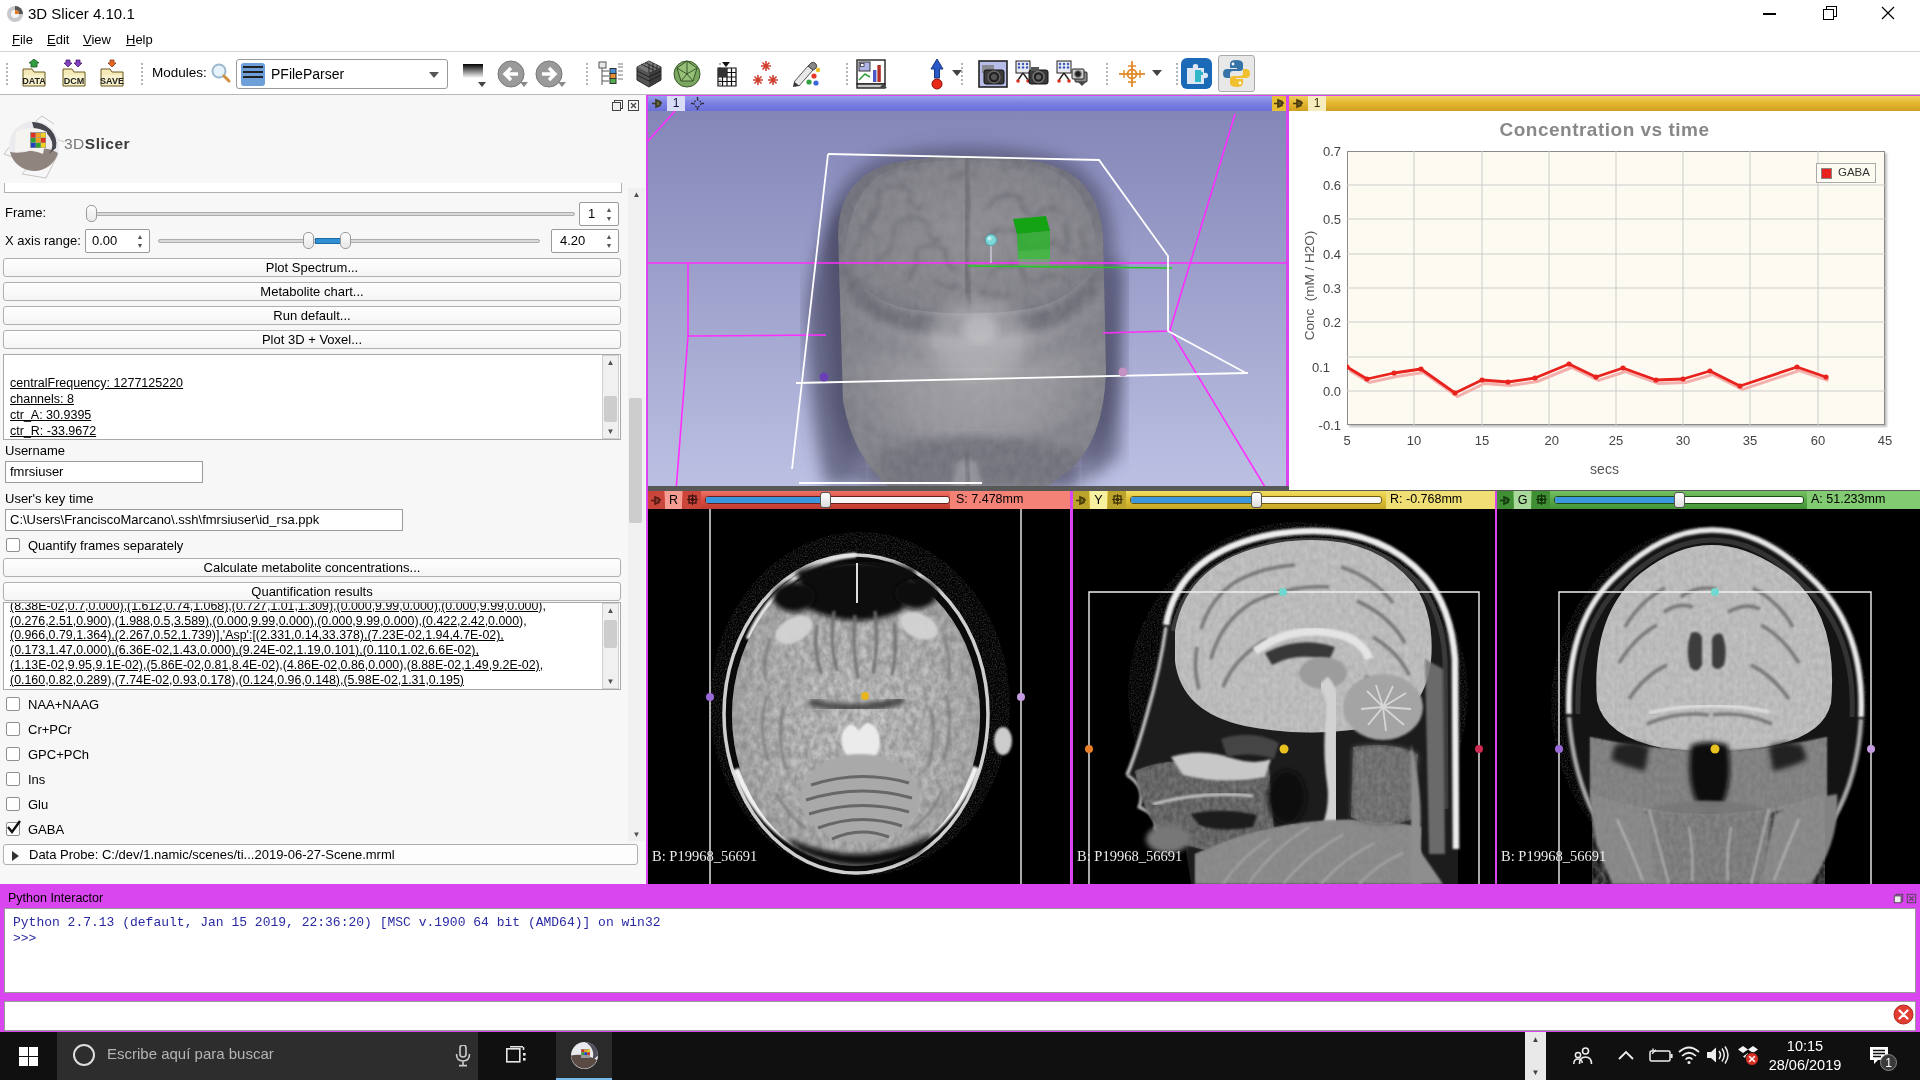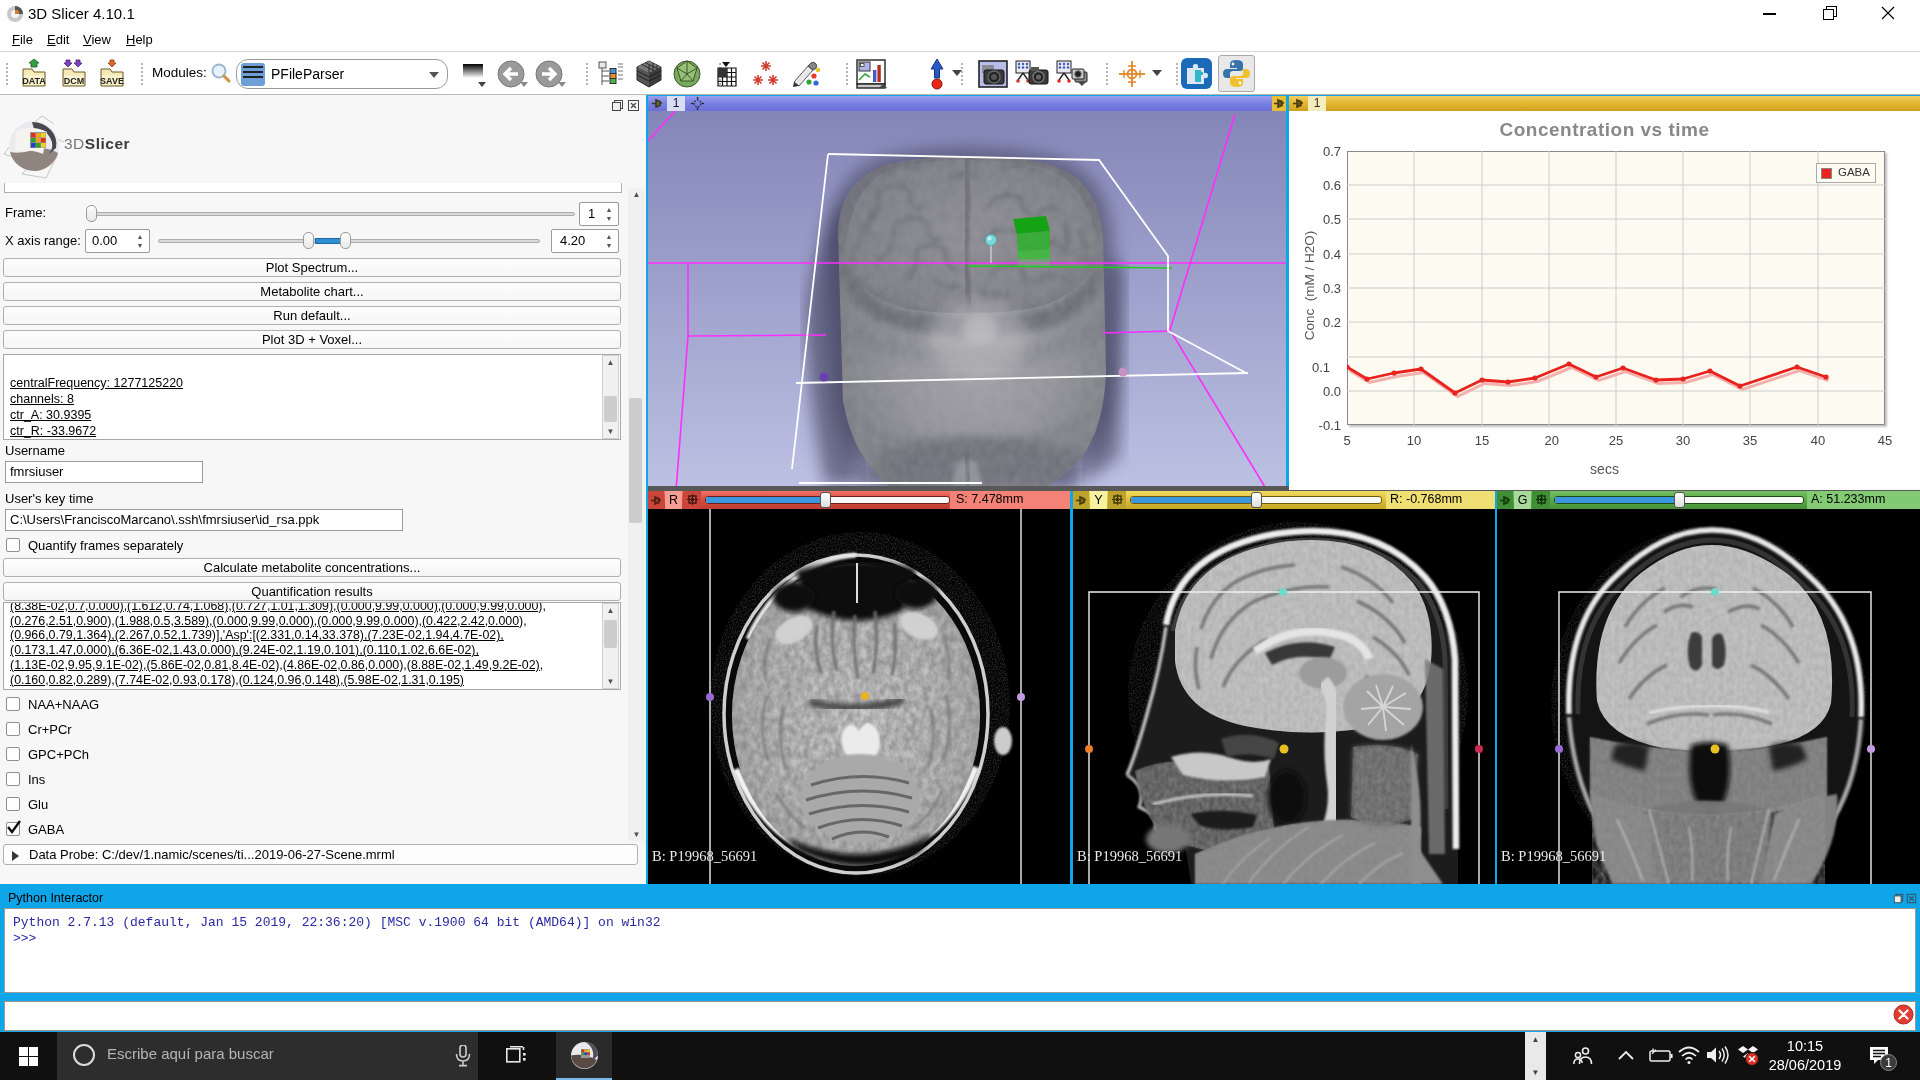--- a/index.html
+++ b/index.html
@@ -1,17 +1,17 @@
 <!DOCTYPE html>
 <html><head>
 <meta charset="utf-8">
 <style>
 * { margin:0; padding:0; box-sizing:border-box; }
 html,body { width:1920px; height:1080px; overflow:hidden; font-family:"Liberation Sans",sans-serif; }
-#app { position:absolute; left:0; top:0; width:1920px; height:1080px; background:#0ea5e9;padding-left:24px; }
+#app { position:absolute; left:0; top:0; width:1920px; height:1080px; background:#d946ef;padding-left:24px; }
 .abs { position:absolute; }
 
 
 #titlebar { left:0; top:0; width:1920px; height:29px; background:#ffffff; }
 #titletext { left:28px; top:5px; font-size:15px; color:#000; }
 #menubar { left:0; top:29px; width:1920px; height:23px; background:#ffffff; border-bottom:1px solid #d7d7d7; }
 .menuitem { position:absolute; top:3px; font-size:13px; color:#000; }
 .menuitem u { text-decoration:underline; }
 #toolbar { left:0; top:52px; width:1920px; height:43px; background:#ffffff; border-bottom:1px solid #b8b8b8; }
 .tsep { position:absolute; top:10px; width:4px; height:24px;
@@ -83,21 +83,21 @@
 <div class="abs" id="toolbar">
   <div class="tsep" style="left:5px"></div>
   <div class="tsep" style="left:140px"></div>
   <div class="abs" style="left:152px;top:13px;font-size:13.5px;color:#000">Modules:</div>
 
   <svg class="abs" style="left:210px;top:10px" width="22" height="22" viewBox="0 0 22 22">
     <circle cx="9" cy="9" r="6.5" fill="#e8f2fa" stroke="#9ab8d0" stroke-width="2"></circle>
     <line x1="14" y1="14" x2="19" y2="19" stroke="#d09040" stroke-width="3" stroke-linecap="round"></line>
   </svg>
 
-  <div class="abs" style="left:236px;top:7px;width:212px;height:30px;background:#fff;border:1px solid #9a9a9a;border-radius:12px;">
+  <div class="abs" style="left:236px;top:7px;width:212px;height:30px;background:#fff;border:1px solid #9a9a9a;border-radius:3px;">
     <div class="abs" style="left:4px;top:3px;width:24px;height:23px;background:#6d9fd8;border-radius:3px"></div>
     <div class="abs" style="left:6px;top:6px;width:20px;height:2px;background:#222"></div>
     <div class="abs" style="left:6px;top:11px;width:20px;height:2px;background:#222"></div>
     <div class="abs" style="left:6px;top:16px;width:20px;height:2px;background:#222"></div>
     <div class="abs" style="left:34px;top:6px;font-size:14px;color:#000">PFileParser</div>
     <div class="abs" style="left:192px;top:12px;width:0;height:0;border-left:5px solid transparent;border-right:5px solid transparent;border-top:6px solid #555"></div>
   </div>
   <div class="tsep" style="left:585px"></div>
   <div class="tsep" style="left:718px"></div>
   <div class="tsep" style="left:845px"></div>
@@ -599,21 +599,21 @@
   <div class="abs" style="left:12px;top:273px;width:40px;text-align:right;font-size:13px;color:#444">0.0</div>
   <div class="abs" style="left:8px;top:307px;width:44px;text-align:right;font-size:13px;color:#444">-0.1</div>
 
   <div class="abs" style="left:48px;top:322px;width:20px;text-align:center;font-size:13px;color:#444">5</div>
   <div class="abs" style="left:115px;top:322px;width:20px;text-align:center;font-size:13px;color:#444">10</div>
   <div class="abs" style="left:183px;top:322px;width:20px;text-align:center;font-size:13px;color:#444">15</div>
   <div class="abs" style="left:250px;top:322px;width:20px;text-align:right;font-size:13px;color:#444">20</div>
   <div class="abs" style="left:317px;top:322px;width:20px;text-align:center;font-size:13px;color:#444">25</div>
   <div class="abs" style="left:384px;top:322px;width:20px;text-align:center;font-size:13px;color:#444">30</div>
   <div class="abs" style="left:451px;top:322px;width:20px;text-align:center;font-size:13px;color:#444">35</div>
-  <div class="abs" style="left:519px;top:322px;width:20px;text-align:center;font-size:13px;color:#444">40</div>
+  <div class="abs" style="left:519px;top:322px;width:20px;text-align:center;font-size:13px;color:#444">60</div>
   <div class="abs" style="left:586px;top:322px;width:20px;text-align:center;font-size:13px;color:#444">45</div>
   <div class="abs" style="left:0;top:350px;width:631px;text-align:center;font-size:14px;color:#555">secs</div>
 </div>
 
 <div class="abs slicebar" style="left:648px;width:422px;background:linear-gradient(#ef7165,#d54a3d 55%,#c03d31)">
   <div class="abs" style="left:0;top:0;width:16px;height:18px;background:#ca463a"></div>
   <svg class="abs" style="left:2px;top:4px" width="12" height="11" viewBox="0 0 12 11">
         <path d="M1 5.5 L5 5.5 M5 2 L5 9 L9 7.5 L9 3.5 Z M9 5 L11 5" stroke="#5a1a12" stroke-width="1.6" fill="#8a3a30"></path>
       </svg>
   <div class="abs" style="left:17px;top:0;width:17px;height:18px;background:#f59c93;color:#000;font-size:12.5px;text-align:center;line-height:18px">R</div>

